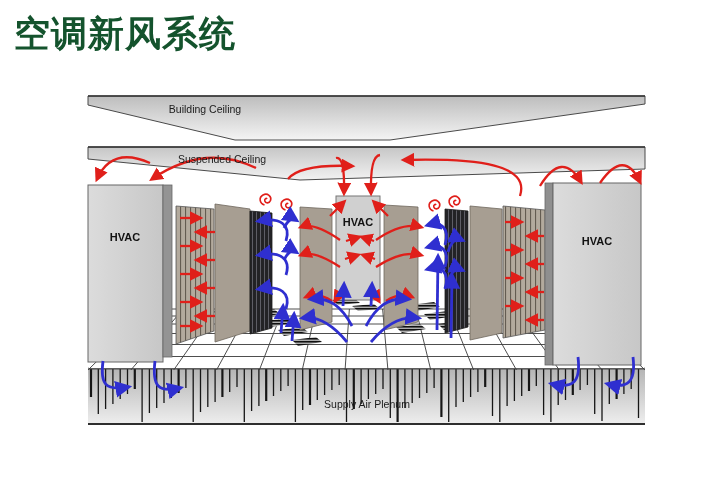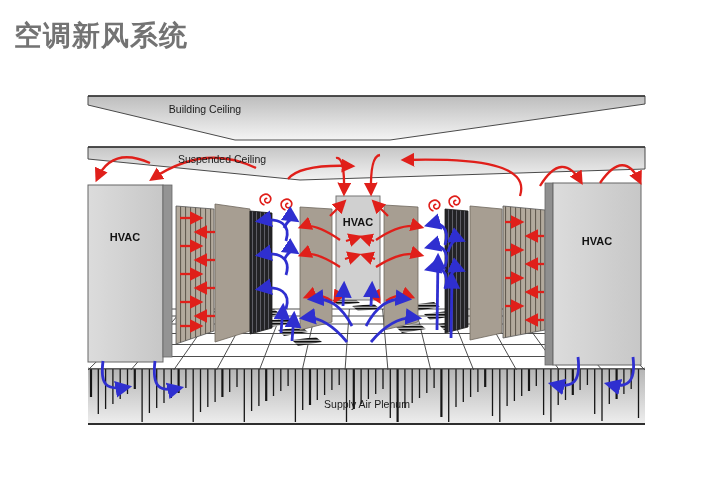--- a/index.html
+++ b/index.html
@@ -1,19 +1,19 @@
 <!DOCTYPE html>
 <html><head>
 <meta charset="utf-8">
 <style>
   html,body{margin:0;padding:0;background:#ffffff;}
   .slide{position:relative;width:722px;height:500px;background:#ffffff;overflow:hidden;
          font-family:"Liberation Sans",sans-serif;}
-  .slide-title{position:absolute;left:14px;top:17px;font-size:28px;font-weight:bold;
-               color:#737373;letter-spacing:1px;font-family:"Liberation Sans",sans-serif;}
+  .slide-title{position:absolute;left:14px;top:10px;font-size:36px;font-weight:bold;
+               color:#14532d;letter-spacing:1px;font-family:"Liberation Sans",sans-serif;}
   svg text{font-family:"Liberation Sans",sans-serif;}
   .lbl{font-size:10.5px;fill:#1a1a1a;}
   .hvac-lbl{font-size:11px;font-weight:bold;fill:#111;}
 </style>
 </head>
 <body>
 
 <div class="slide">
   <div class="slide-title">空调新风系统</div>
 

